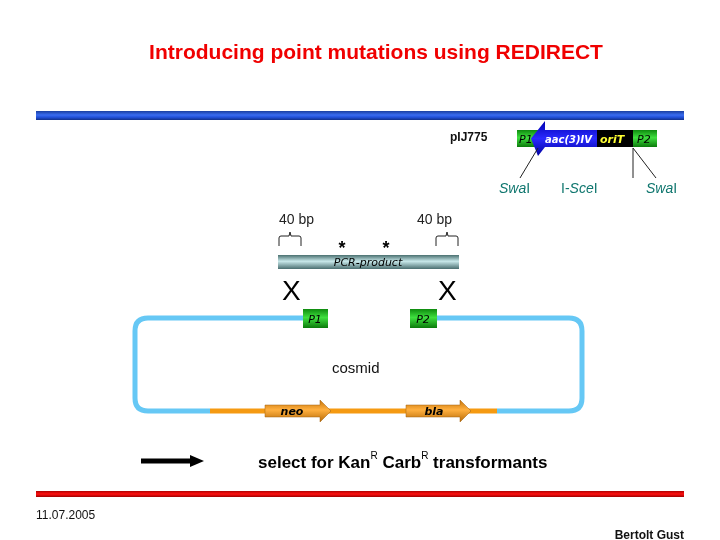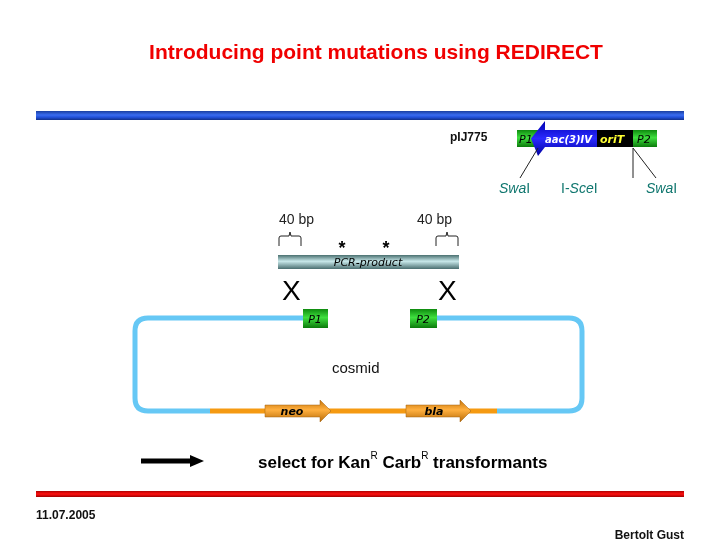--- a/index.html
+++ b/index.html
@@ -1,21 +1,21 @@
 <!DOCTYPE html>
 <html><head>
 <meta charset="utf-8">
 <style>
   html, body { margin: 0; padding: 0; background: #ffffff; }
   body { width: 720px; height: 540px; position: relative; overflow: hidden; font-family: "Liberation Sans", sans-serif; }
   .abs { position: absolute; }
   #title { left: 0; width: 752px; top: 40px; text-align: center; color: #f00000; font-weight: bold; font-size: 21px; }
   #top-bar { left: 36px; top: 111px; width: 648px; height: 9px; background: linear-gradient(#1a3fa0, #3a6cf0 45%, #2150d8 70%, #13318a); }
   #bottom-bar { left: 36px; top: 491px; width: 648px; height: 6px; background: linear-gradient(#b00000, #ff1010 50%, #a00000); }
-  #footer-date { left: 36px; top: 508px; font-size: 12px; color: #111; font-weight: bold; }
+  #footer-date { left: 36px; top: 508px; font-size: 12px; color: #111; }
   #footer-author { right: 36px; top: 528px; font-size: 12px; font-weight: bold; color: #111; }
   #plasmid-label { left: 450px; top: 130px; font-size: 12px; font-weight: bold; color: #111; }
   svg { position: absolute; left: 0; top: 0; }
   .comic { font-family: "DejaVu Sans", sans-serif; font-style: italic; }
   #select-text { left: 220px; top: 452px; font-size: 17px; font-weight: bold; color: #000; margin-left: 38px; }
   #select-text sup { font-size: 10px; font-weight: normal; position: relative; top: -2px; }
   #cosmid-label { left: 332px; top: 359px; font-size: 15px; color: #111; }
   .bp { font-size: 14px; color: #222; }
   .site { font-size: 14px; color: #0f766e; }
   .xmark { font-size: 28px; color: #000; }

